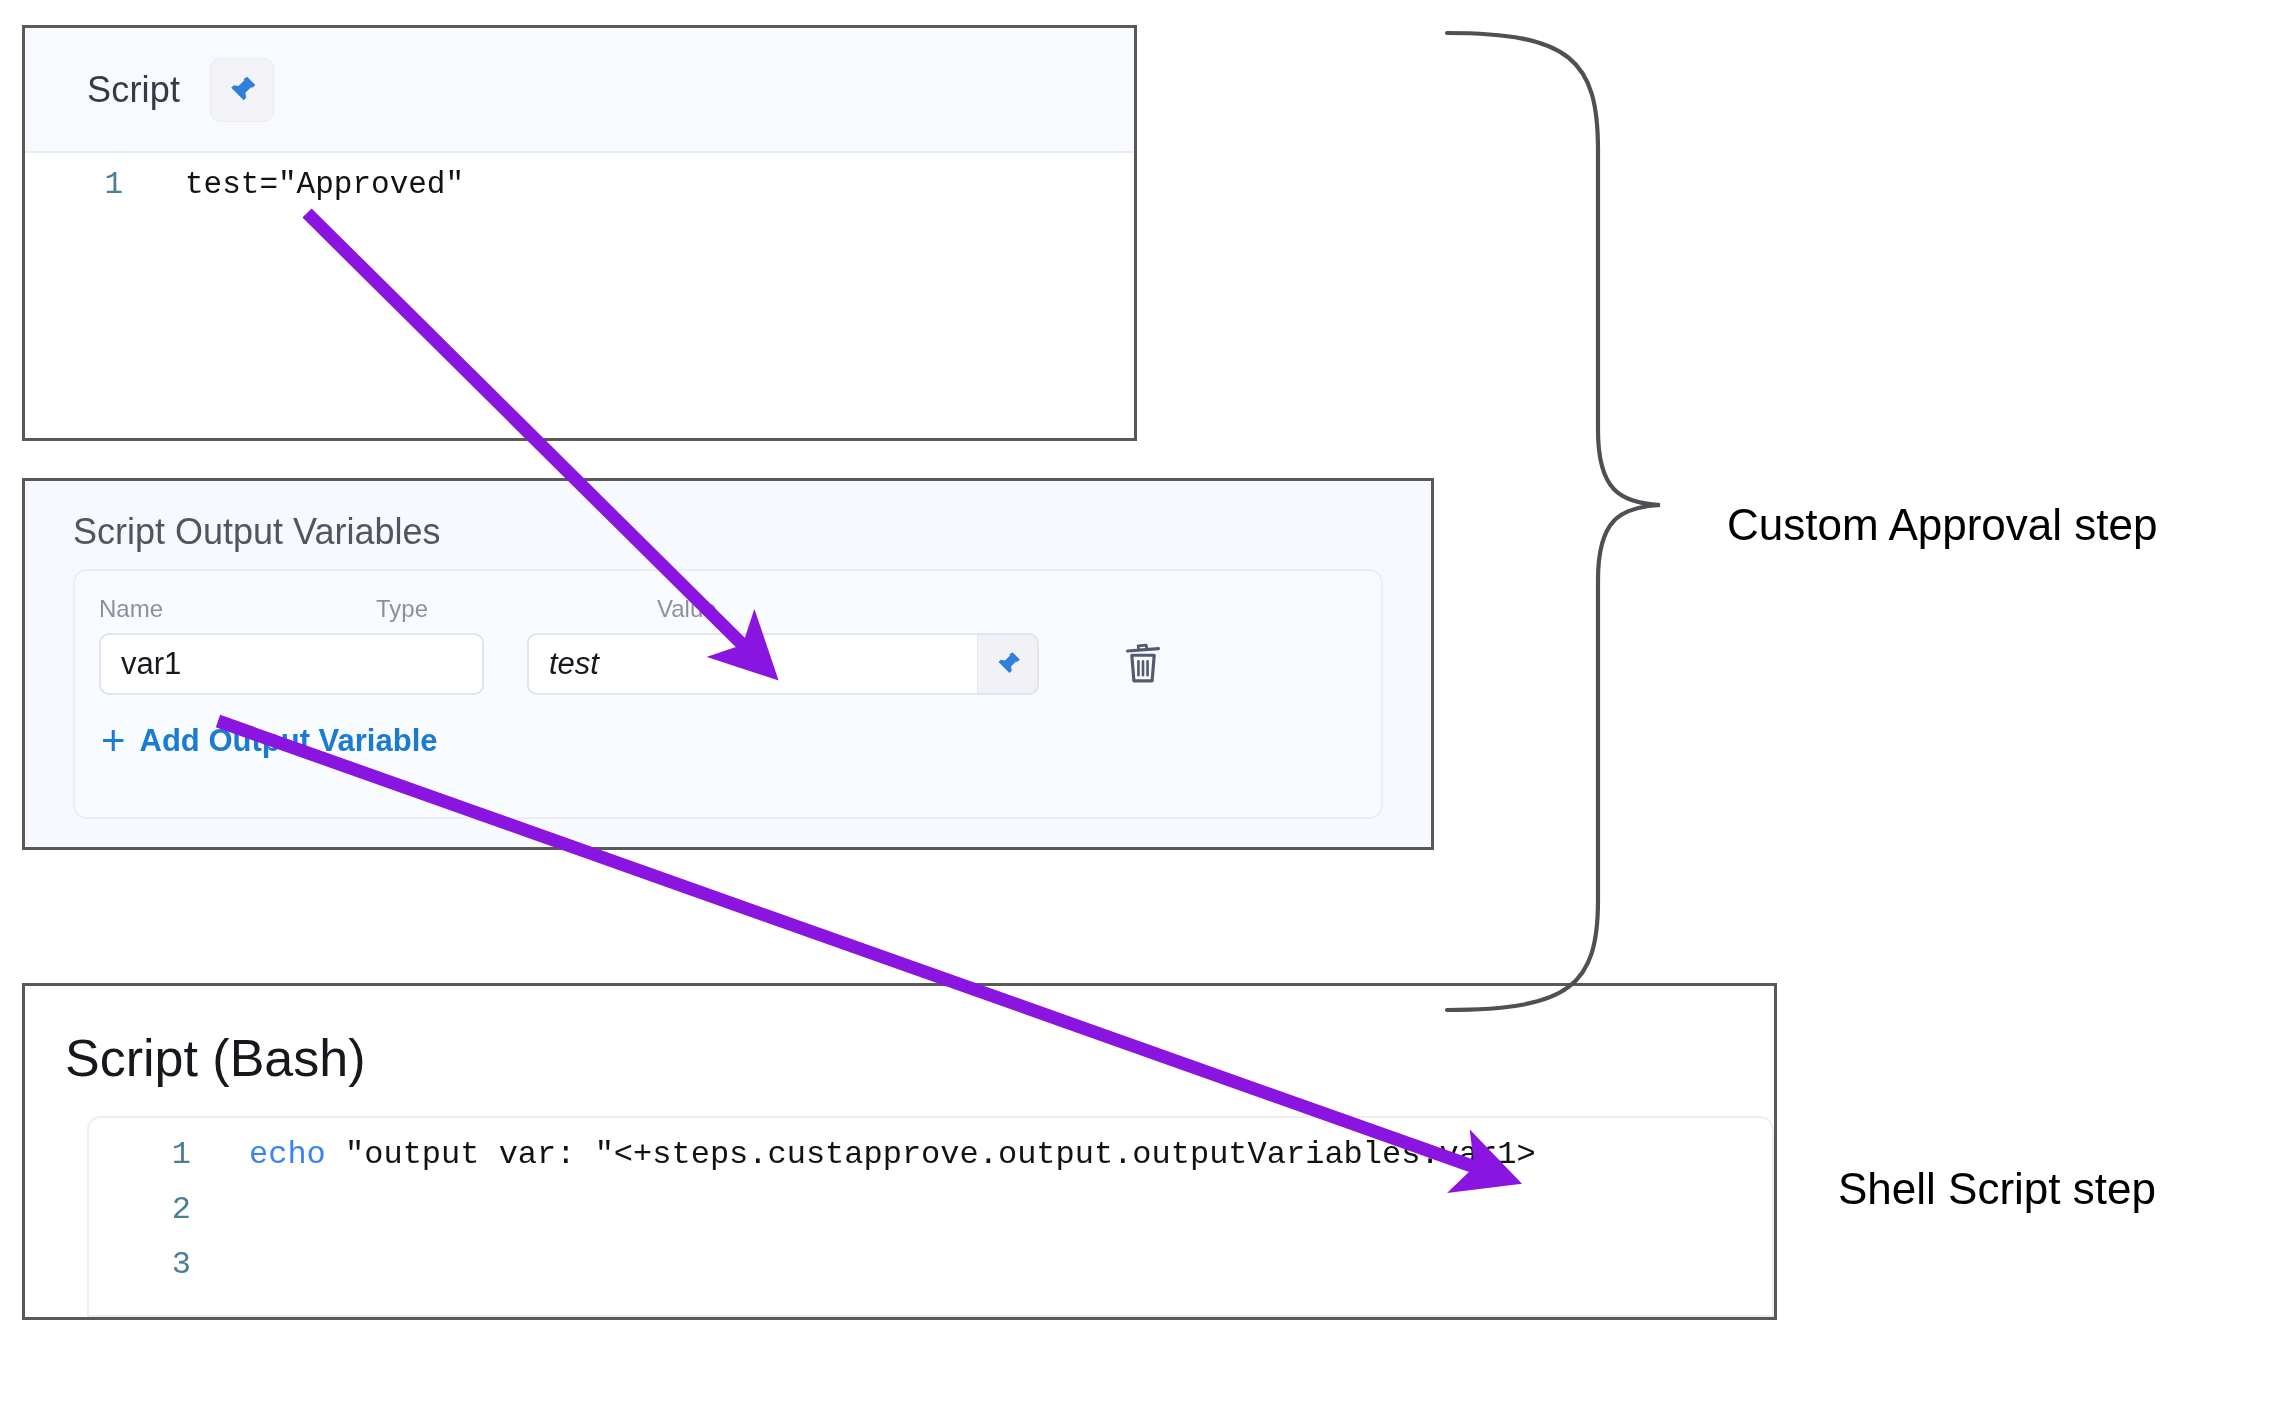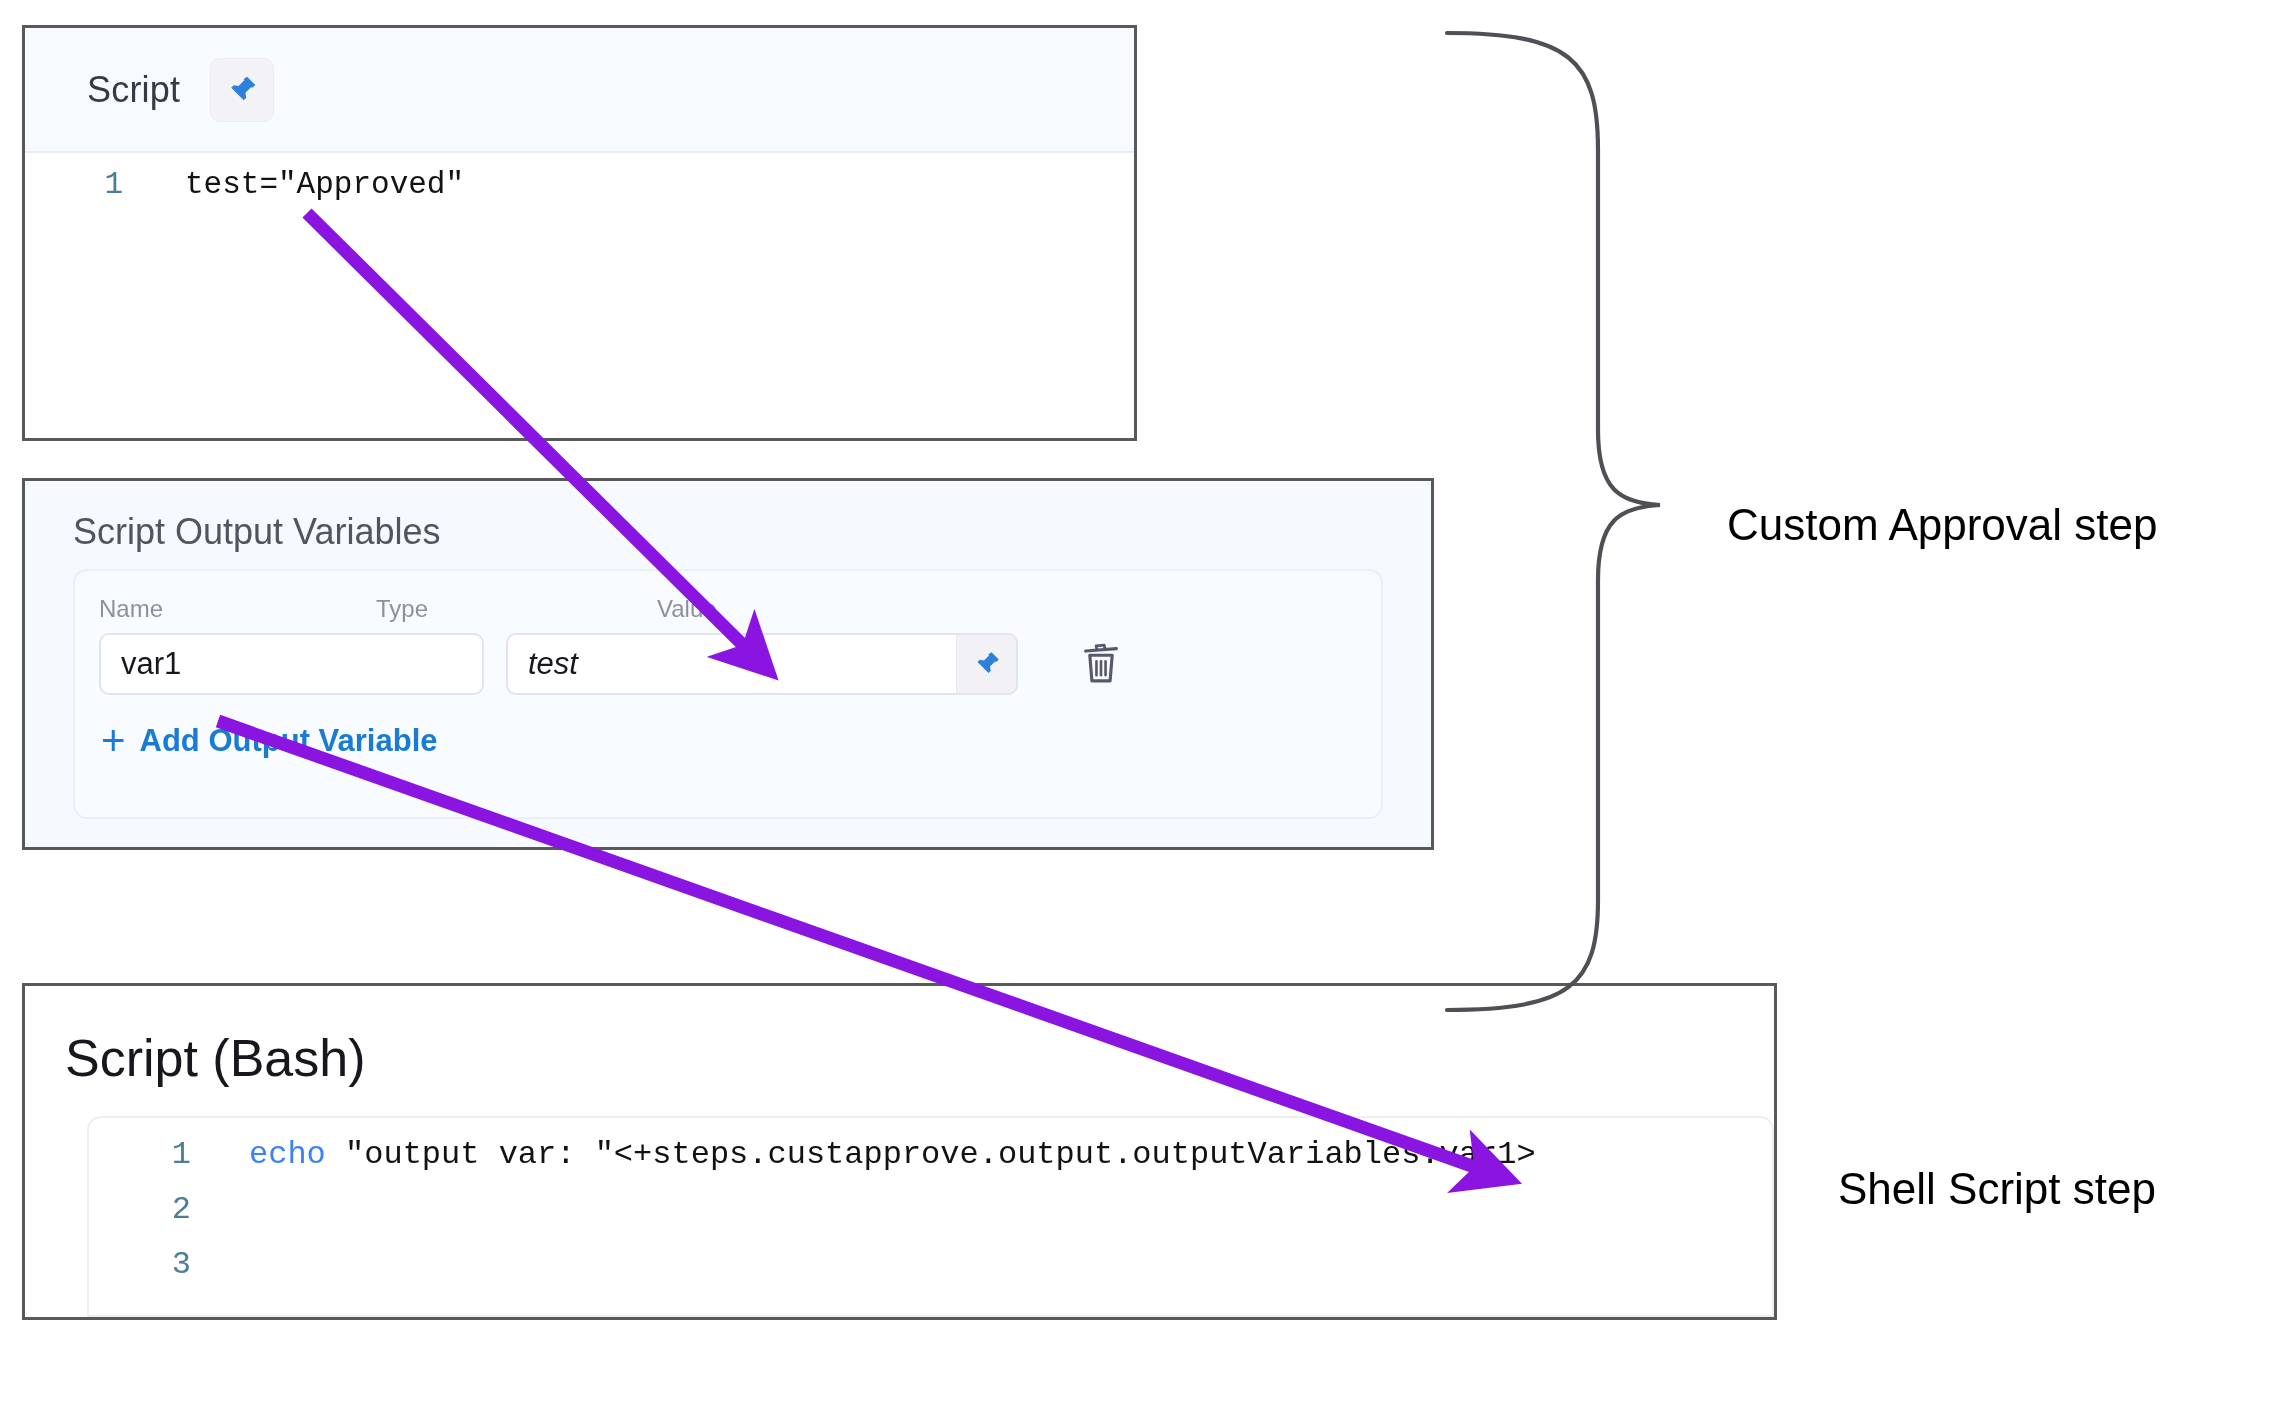--- a/index.html
+++ b/index.html
@@ -124,20 +124,21 @@
     color: #8d919f;
   }
   .lbl-name  { width: 277px; }
   .lbl-type  { width: 281px; }
   .lbl-value { width: 200px; }
 
   .row-fields {
     display: flex;
     align-items: center;
     padding: 10px 0 0 24px;
+    gap: 21px;
   }
   .field {
     height: 62px;
     border: 2px solid #e2e3ee;
     border-radius: 10px;
     background: #ffffff;
     box-sizing: border-box;
     display: flex;
     align-items: center;
     padding-left: 20px;

